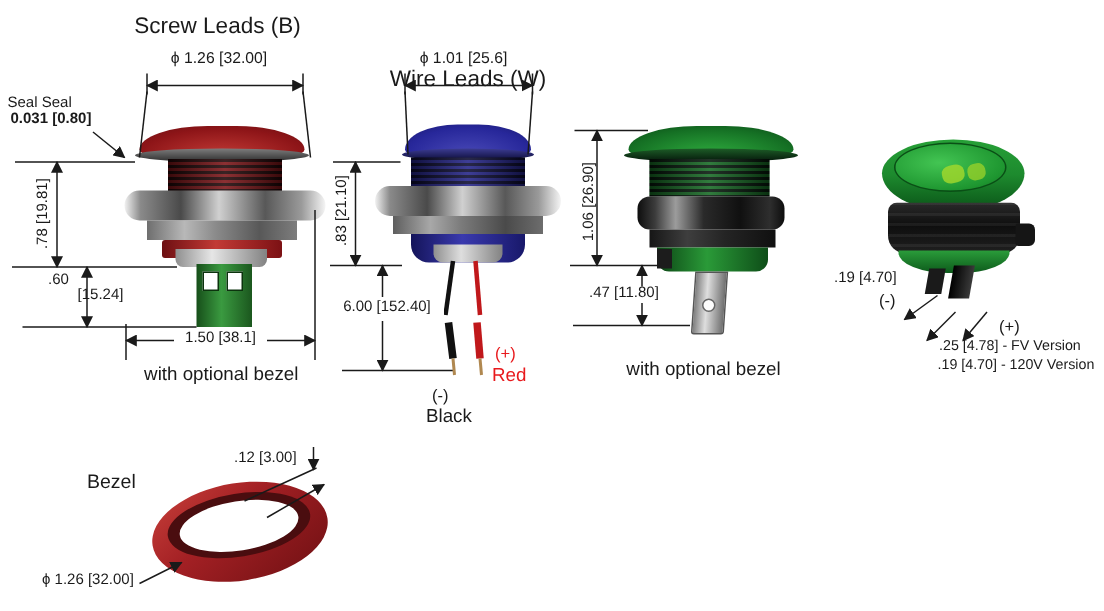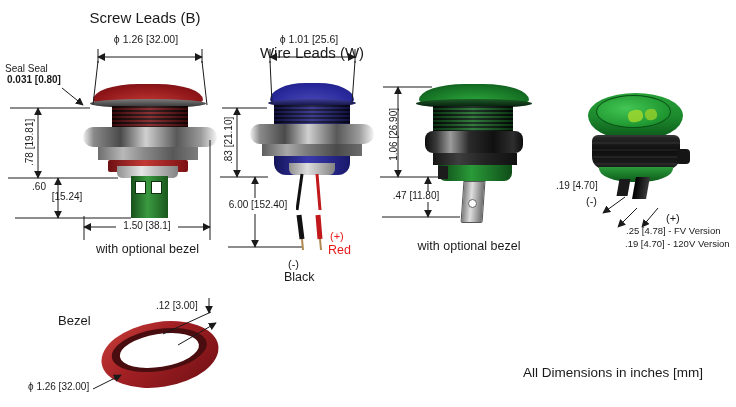--- a/index.html
+++ b/index.html
@@ -170,15 +170,14 @@
   <div class="lbl txt" style="left:556px;top:181px;">.19 [4.70]</div>
   <div class="lbl txt" style="left:586px;top:196px;font-size:11px;">(-)</div>
   <div class="lbl txt" style="left:666px;top:213px;font-size:11px;">(+)</div>
   <div class="lbl txt" style="left:626px;top:226px;font-size:9.5px;">.25 [4.78] - FV Version</div>
   <div class="lbl txt" style="left:625px;top:239px;font-size:9.5px;">.19 [4.70] - 120V Version</div>
 
   <div class="lbl txt" style="left:58px;top:314px;font-size:13px;">Bezel</div>
   <div class="lbl txt" style="left:156px;top:301px;">.12 [3.00]</div>
   <div class="lbl txt" style="left:28px;top:382px;">ϕ 1.26 [32.00]</div>
 
-  <div class="lbl txt" style="left:523px;top:366px;font-size:13.5px;">All Dimensions in inches [mm]</div>
 
 </div>
 
 </body></html>

